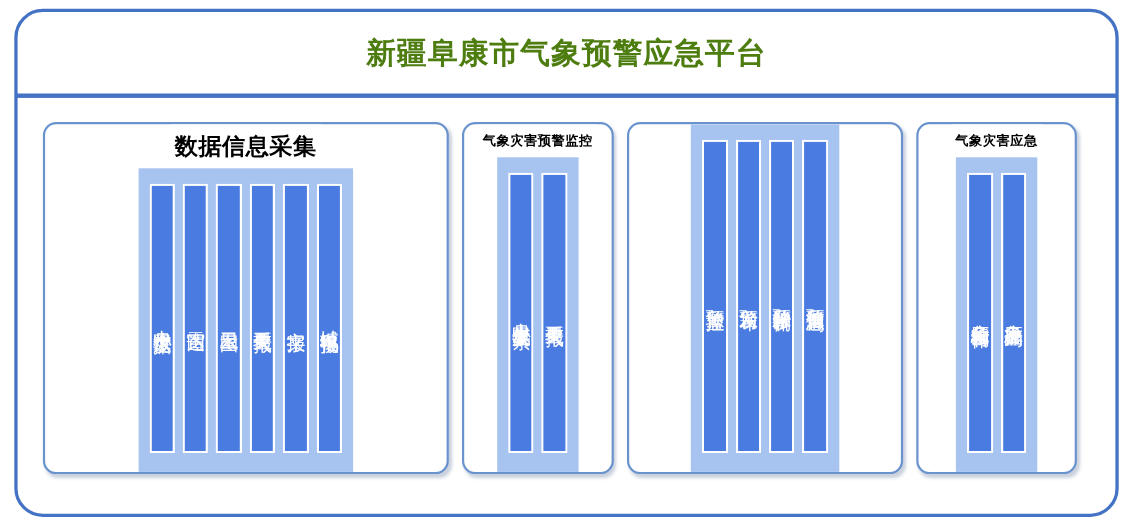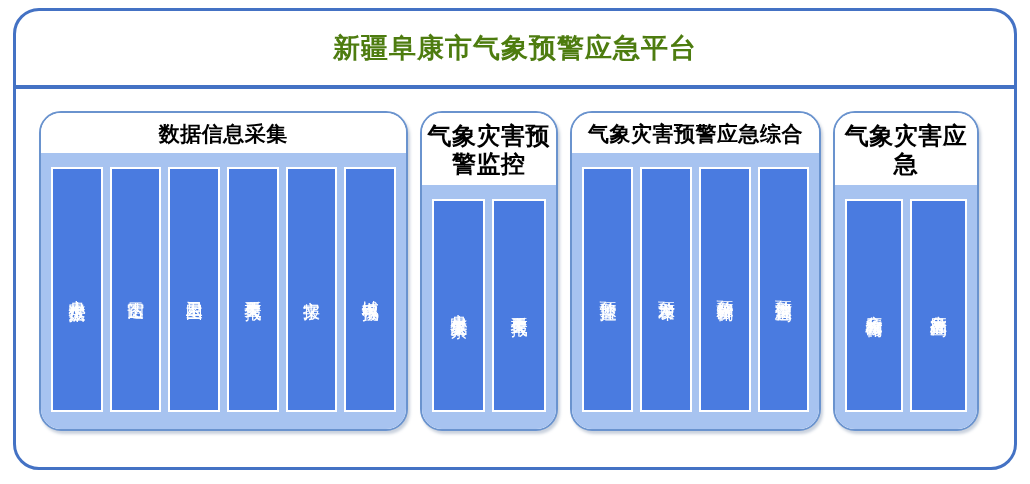--- a/index.html
+++ b/index.html
@@ -64,42 +64,43 @@
     display: flex;
     align-items: flex-start;
     padding: 22px 17px 0 23px;
     box-sizing: border-box;
     gap: 0;
   }
 
   .group-card {
     box-sizing: border-box;
     border: 2px solid #6A93CE;
-    border-radius: 22px;
+    border-radius: 12px;
     background: #ffffff;
     overflow: hidden;
     display: flex;
     flex-direction: column;
     box-shadow: 2px 3px 3px rgba(120,140,170,0.40);
     height: 320px;
     margin-right: 12px;
+    align-items: center;
   }
   .group-card:last-child { margin-right: 18px; }
 
   .group-header {
     background: #ffffff;
     color: #000000;
     font-size: 21px;
     font-weight: bold;
     text-align: center;
     line-height: 1.16;
     padding: 9px 4px 7px 4px;
     letter-spacing: 0.5px;
   }
-  .group-header.two-line { font-size: 24px; }
+  .group-header.two-line { font-size: 12px; }
 
   .group-body {
     background: #A7C3F0;
     flex: 1;
     display: flex;
     align-items: stretch;
     justify-content: center;
     padding: 14px 10px 17px 10px;
     box-sizing: border-box;
     gap: 7px;
@@ -175,21 +176,20 @@
         <div class="bar">
           <span class="bar-label">中小尺度气象要素</span>
         </div>
         <div class="bar">
           <span class="bar-label">重要天气报</span>
         </div>
       </div>
     </div>
 
     <div class="group-card" id="group-2">
-      <div class="group-header">气象灾害预警应急综合</div>
       <div class="group-body">
         <div class="bar">
           <span class="bar-label">预警监控</span>
         </div>
         <div class="bar">
           <span class="bar-label">预警发布</span>
         </div>
         <div class="bar">
           <span class="bar-label">预警分析制作</span>
         </div>

